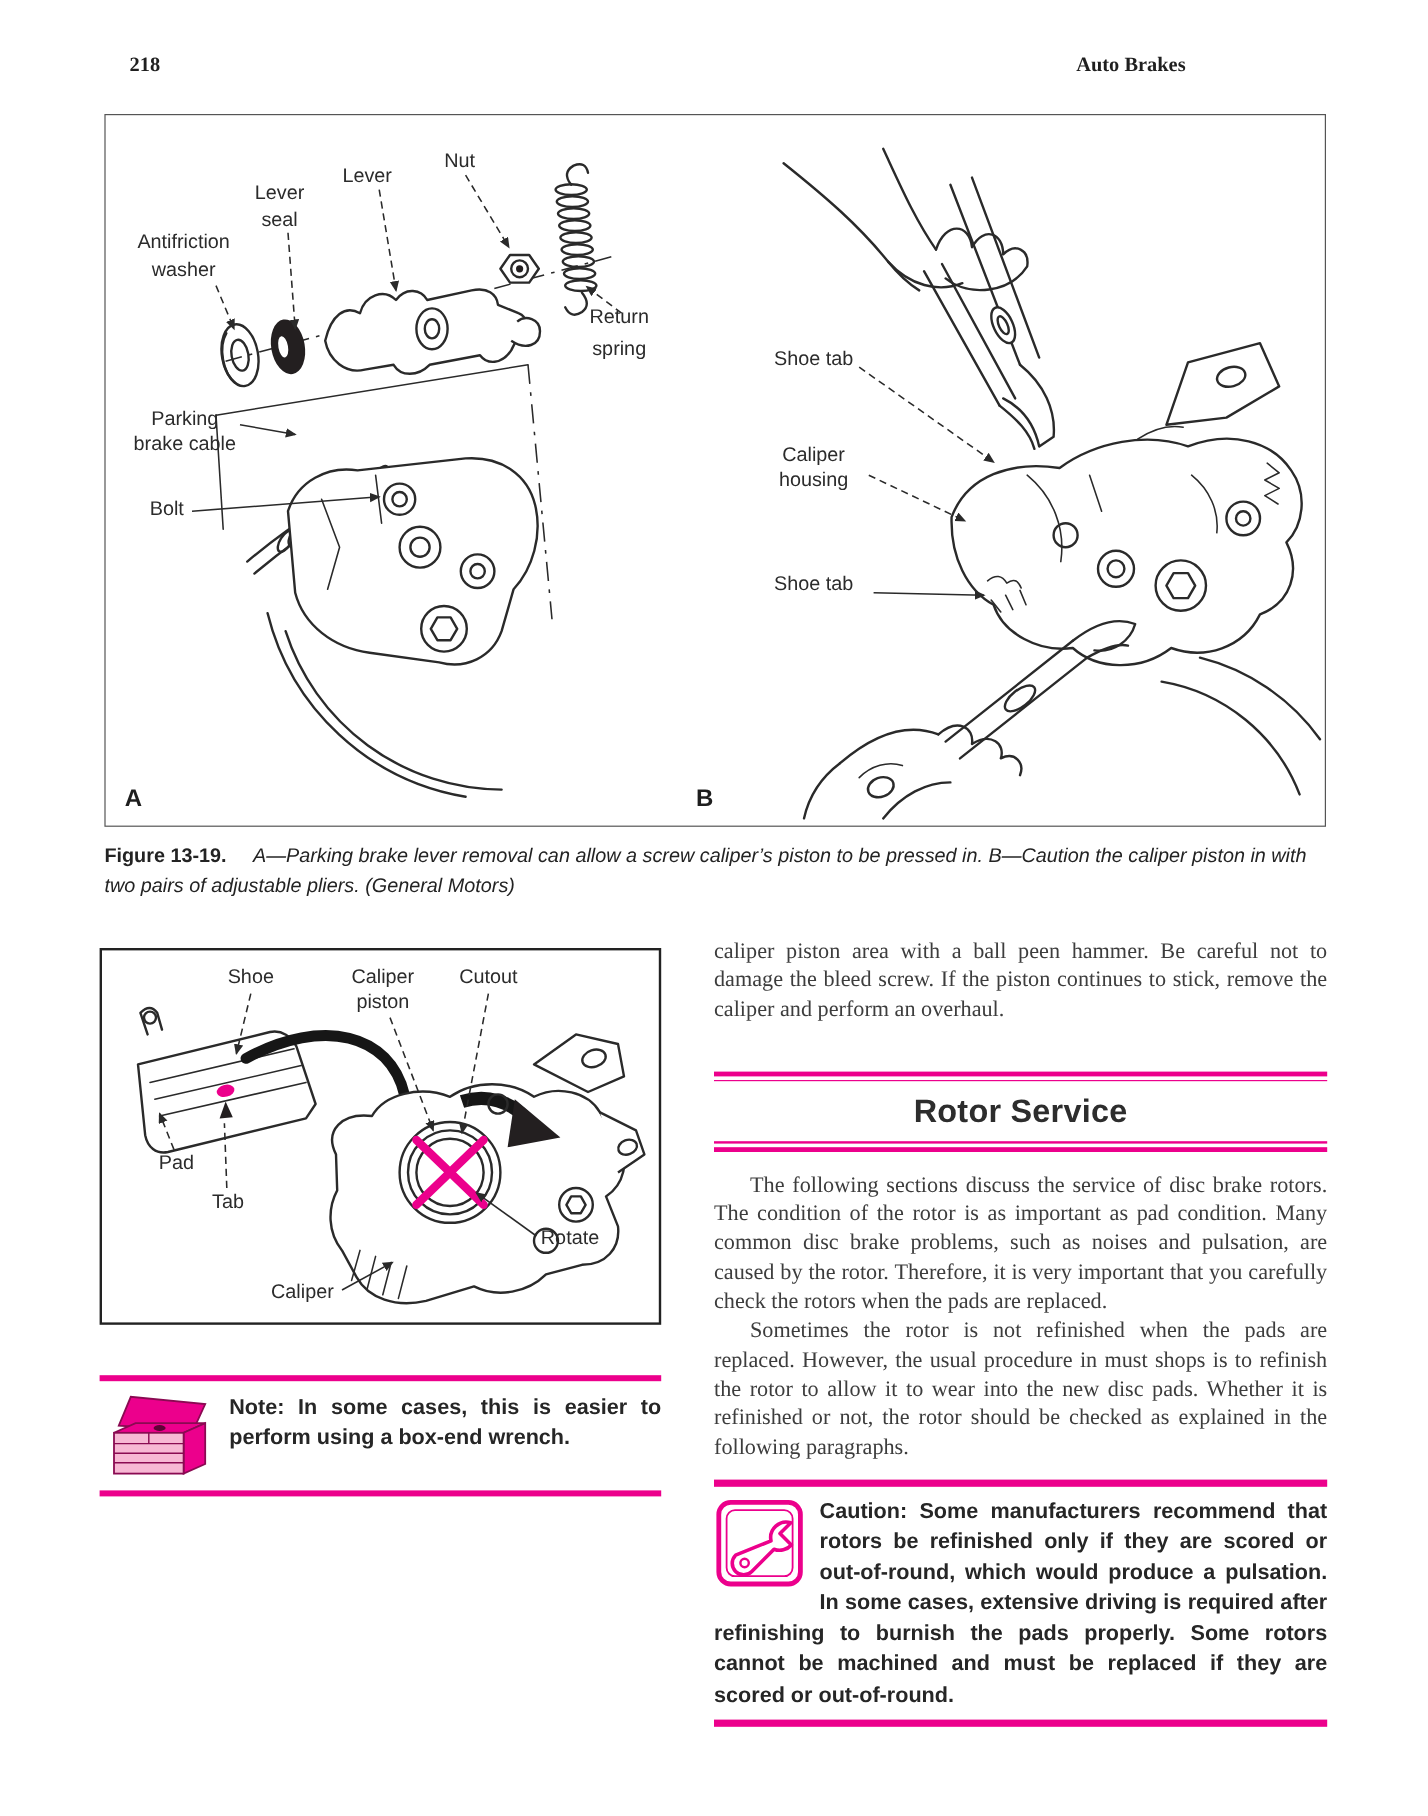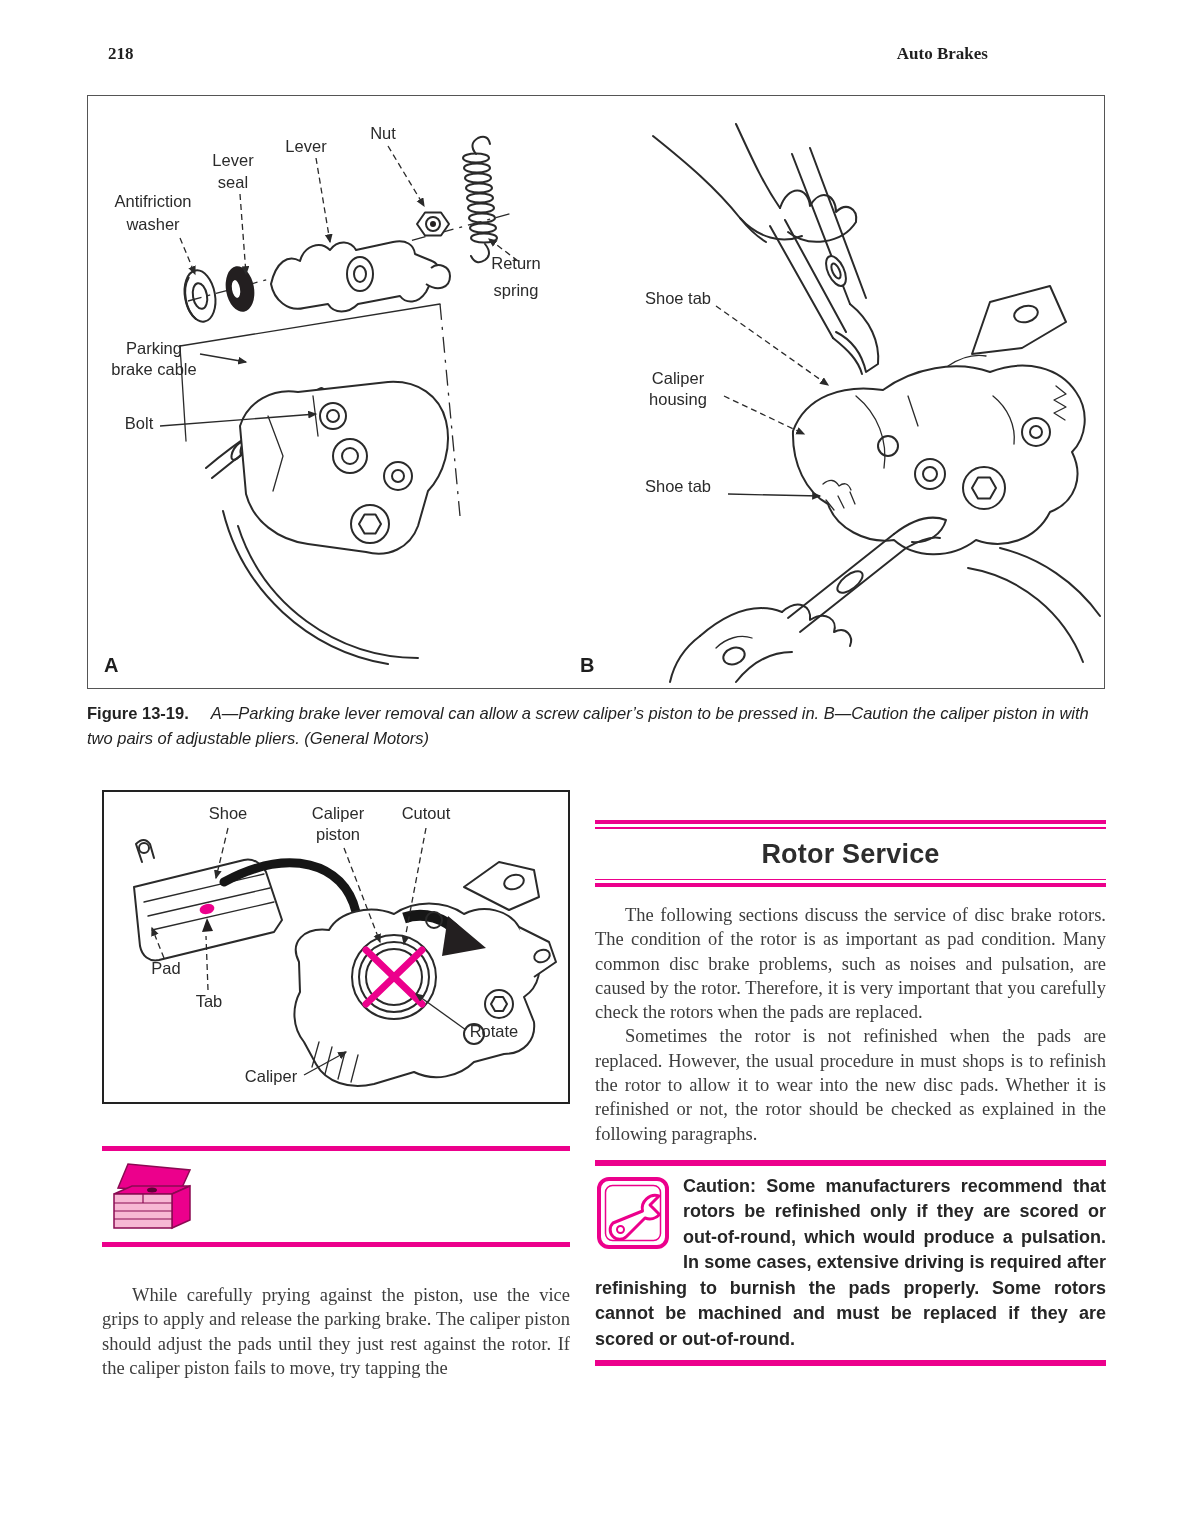--- a/index.html
+++ b/index.html
@@ -34,21 +34,21 @@
   .dash{stroke-dasharray:6 4;}
   .pink-fill{fill:var(--accent-pink);stroke:none;}
   .pink-stroke{stroke:var(--accent-pink);fill:none;}
 
   
   .caption{font:italic 16.5px/25px "Liberation Sans",sans-serif;color:#232323;text-align:left;}
   .caption .capb{font-style:normal;font-weight:bold;margin-right:22px;}
   .fig19-cap{position:absolute;left:87px;top:701px;width:1021px;}
 
   
-  .col-left{position:absolute;left:102px;top:790px;width:468px;}
+  .col-left{position:absolute;left:83px;top:790px;width:468px;}
   .col-right{position:absolute;left:595px;top:781px;width:511px;}
   .body{font:18.5px/24.3px "Liberation Serif",serif;color:#3d3d3d;text-align:justify;}
   .indent{text-indent:30px;}
   .col-left .caption{margin-top:12px;}
   .col-left .body{margin-top:36px;}
 
   
   .note-box{margin-top:42px;}
   .rule{background:var(--accent-pink);height:5px;}
   .rule.big{height:6px;}
@@ -313,29 +313,30 @@
           <polygon points="14,28 24,4 86,10 76,32" fill="var(--accent-pink)" stroke="#8a0a52" stroke-width="1.5"></polygon>
           <polygon points="10,34 28,26 86,26 68,34" fill="var(--accent-pink)" stroke="#8a0a52" stroke-width="1.5"></polygon>
           <polygon points="68,34 86,26 86,60 68,68" fill="var(--accent-pink)" stroke="#8a0a52" stroke-width="1.5"></polygon>
           <rect x="10" y="34" width="58" height="34" fill="var(--toolbox-light)" stroke="#8a0a52" stroke-width="1.5"></rect>
           <line x1="10" y1="43" x2="68" y2="43" stroke="#8a0a52" stroke-width="1.2"></line>
           <line x1="10" y1="51" x2="68" y2="51" stroke="#8a0a52" stroke-width="1.2"></line>
           <line x1="10" y1="59" x2="68" y2="59" stroke="#8a0a52" stroke-width="1.2"></line>
           <line x1="39" y1="34" x2="39" y2="43" stroke="#8a0a52" stroke-width="1.2"></line>
           <ellipse cx="48" cy="30" rx="5" ry="2.5" fill="#5e0336"></ellipse>
         </svg>
+        <p class="note-text">Note: In some cases, this is easier to perform using a box-end wrench.</p>
       </div>
       <div class="rule"></div>
     </div>
 
-    <p class="body indent">While carefully prying against the piston, use the vice grips to apply and release the parking brake. The caliper piston should adjust the pads until they just rest against the rotor. If the caliper piston fails to move, try tapping the</p>
   </div>
 
   <div class="col-right">
 
+    <p class="body">caliper piston area with a ball peen hammer. Be careful not to damage the bleed screw. If the piston continues to stick, remove the caliper and perform an overhaul.</p>
 
     <div class="heading-block">
       <div class="dbl">
         <div class="a"></div>
           <div class="g"></div>
           <div class="b"></div>
       </div>
       <h2 class="rotor">Rotor Service</h2>
       <div class="dbl">
         <div class="b"></div>

